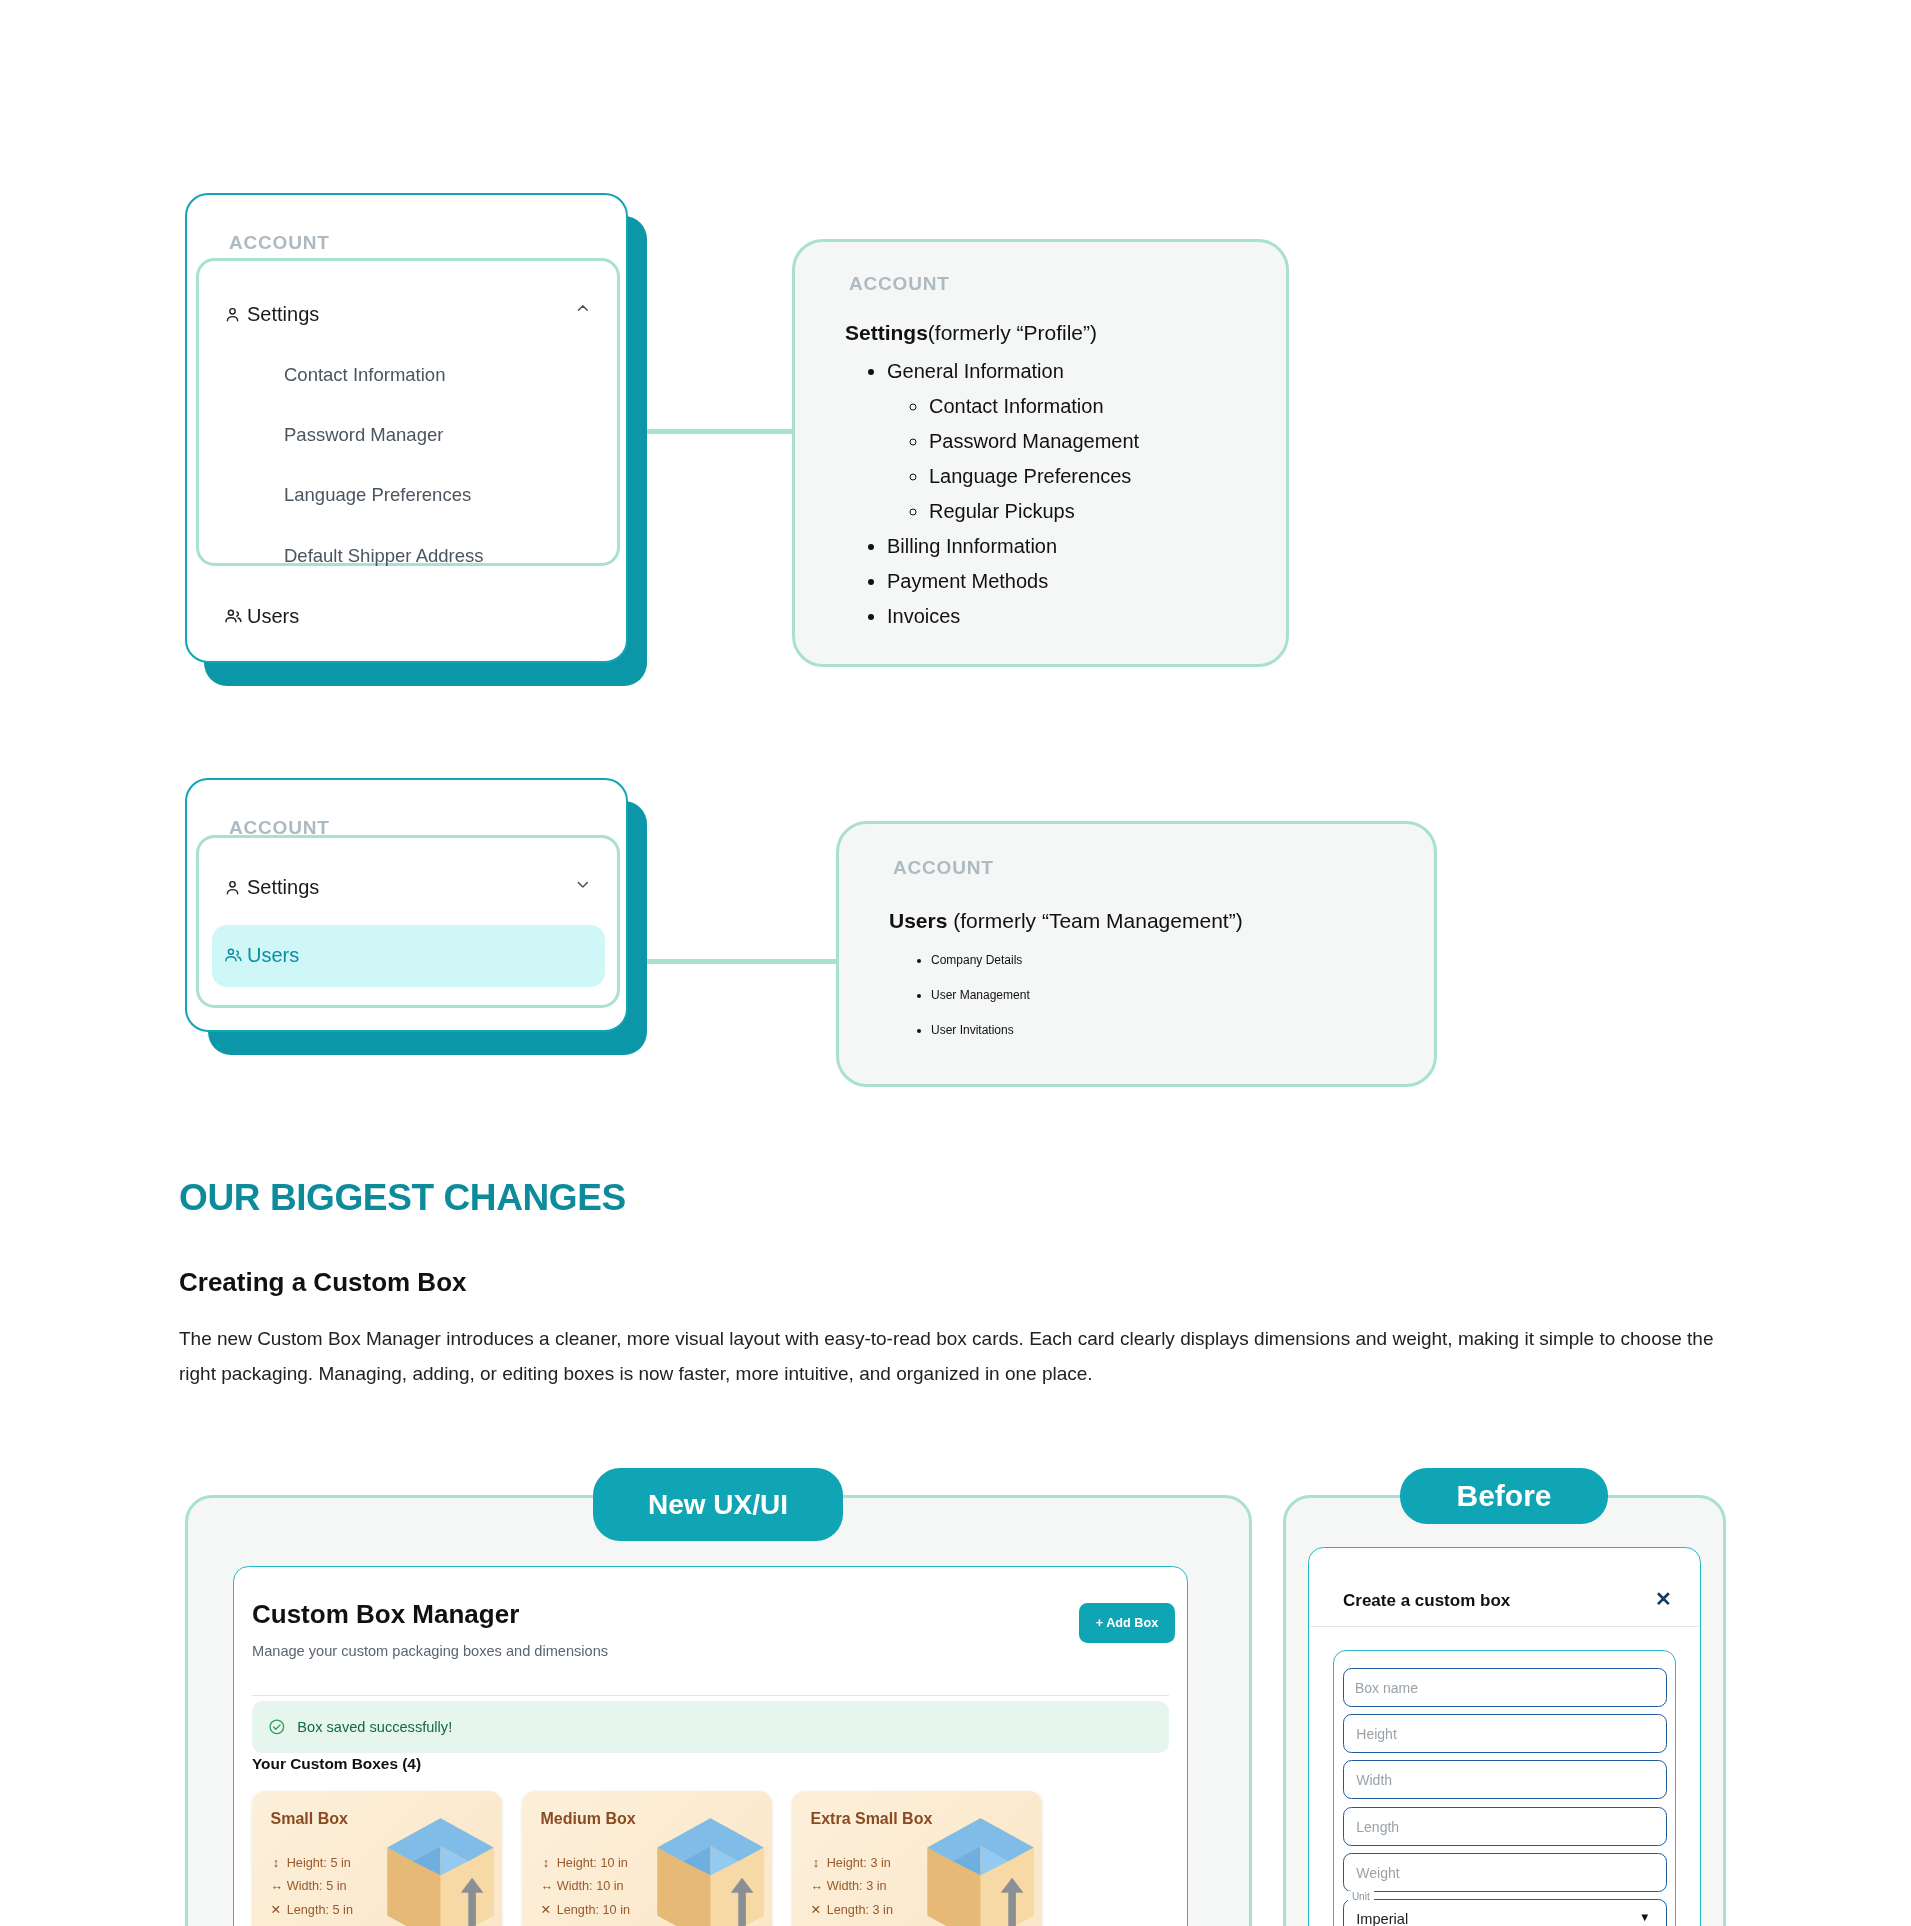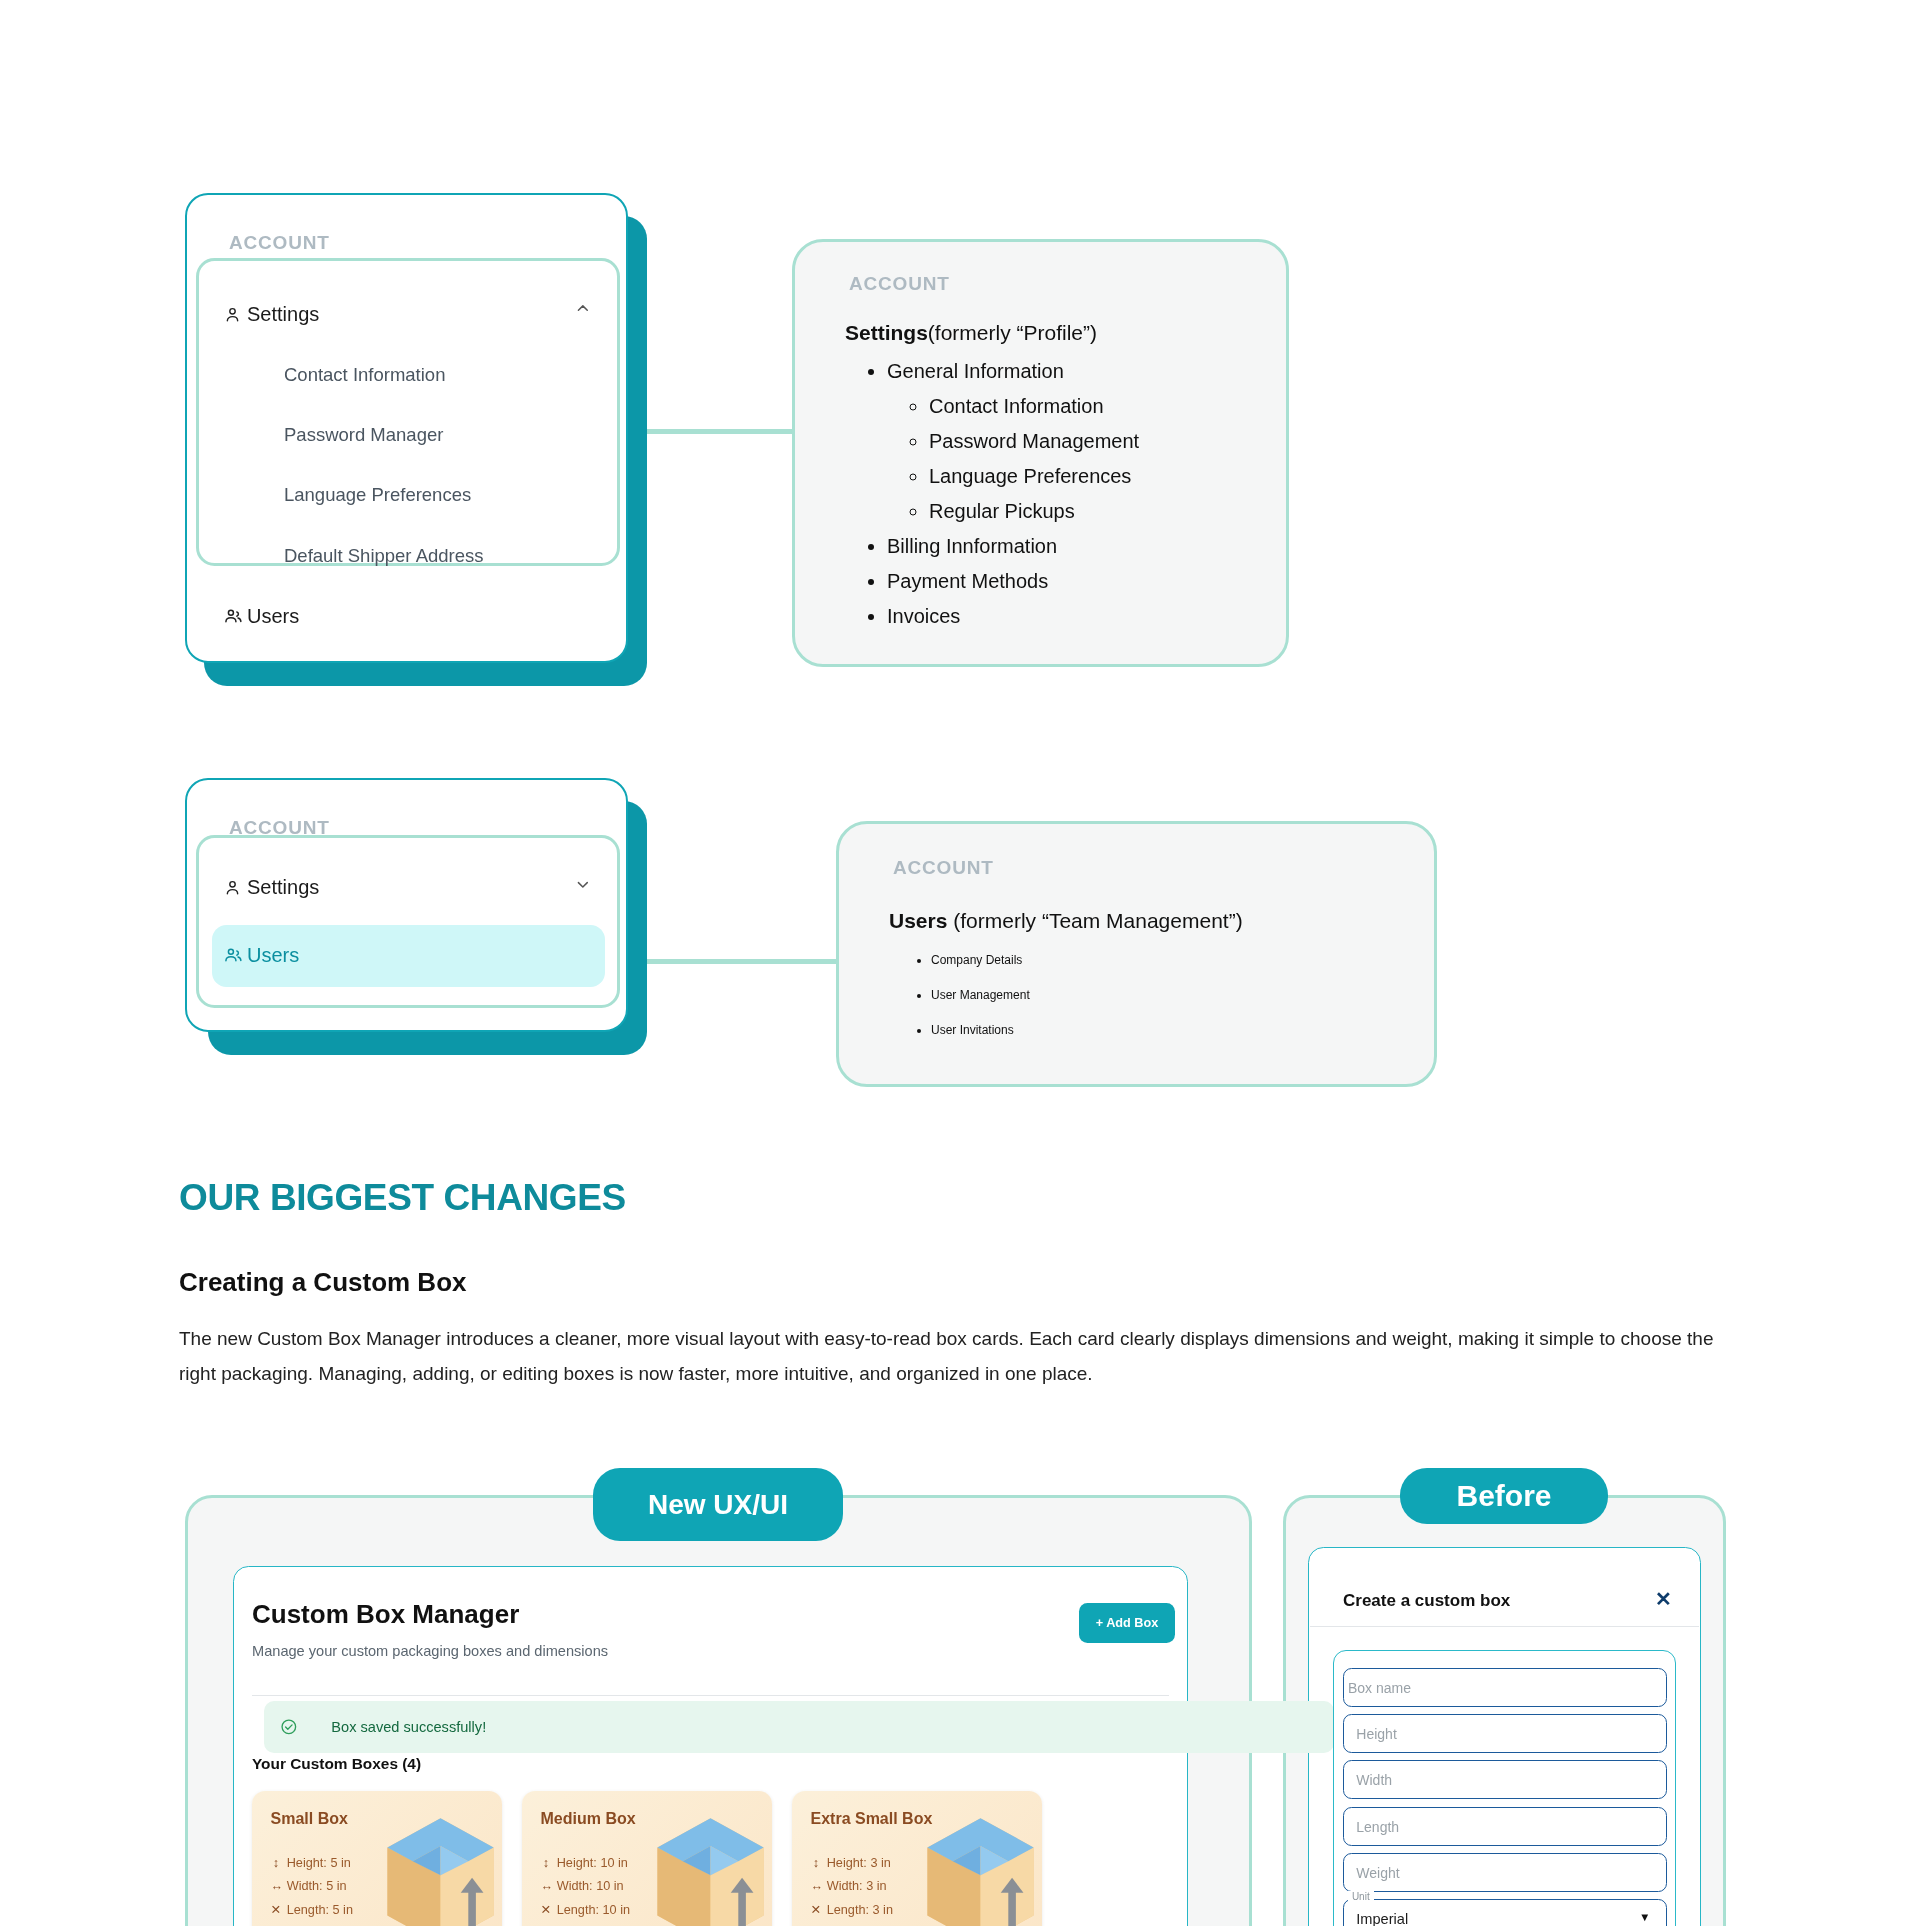--- a/index.html
+++ b/index.html
@@ -244,21 +244,21 @@
   <div class="frame" style="left:185px; top:1495px; width:1067px; height:1129px;"></div>
   <div class="pill" style="left:593px; top:1468px; width:250px; height:73px; font-size:28px;">New UX/UI</div>
 
   <div class="app-card" style="left:233px; top:1566px; width:955px; height:971px;"></div>
 
   <div class="cbm-title" style="left:252px; top:1599px; font-size:26px; z-index:5;">Custom Box Manager</div>
   <div class="cbm-sub" style="left:252px; top:1643px; font-size:14.6px; z-index:5;">Manage your custom packaging boxes and dimensions</div>
   <div class="addbox-btn" style="left:1079px; top:1603px; width:96px; height:40px; font-size:12.7px; z-index:5;">+ Add Box</div>
   <div class="divider" style="left:252px; top:1695px; width:917px; z-index:5;"></div>
 
-  <div class="alert" style="left:264px; top:1701px; width:1070px; height:52px; z-index:5;gap:22px;">
+  <div class="alert" style="left:252px; top:1701px; width:917px; height:52px; z-index:5;">
     <span style="margin-left:16px; margin-right:11.6px;">
       <svg width="17.7" height="17.7" viewBox="0 0 24 24" fill="none" stroke="#2E9E5B" stroke-width="1.8" stroke-linecap="round" stroke-linejoin="round">
         <circle cx="12" cy="12" r="9.2"></circle>
           <polyline points="7.6 12.3 10.6 15.3 16.4 9.3"></polyline>
       </svg>
     </span>
     <span class="txt" style="font-size:14.6px;">Box saved successfully!</span>
   </div>
 
   <div class="section-label" style="left:252px; top:1755px; font-size:15.4px; z-index:5;">Your Custom Boxes (4)</div>
@@ -357,21 +357,21 @@
   <div class="pill" style="left:1400px; top:1468px; width:208px; height:56px; font-size:30px;">Before</div>
 
   <div class="app-card" style="left:1308px; top:1547px; width:393px; height:880px;"></div>
 
   <div class="modal-title" style="left:1325px; top:1591px; font-size:17px; z-index:5;">Create a custom box</div>
   <div class="close-x" style="left:1655px; top:1587px; font-size:20px; z-index:5;">✕</div>
   <div class="divider" style="left:1310px; top:1626px; width:389px; z-index:5;"></div>
 
   <div class="form-group" style="left:1333px; top:1650px; width:343px; height:289px; z-index:5;"></div>
 
-  <div class="field" style="left:1343px; top:1668px; width:324px; height:39px; padding-left:4px; font-size:14px; z-index:6;">
+  <div class="field" style="left:1343px; top:1668px; width:324px; height:39px; padding-left:11px; font-size:14px; z-index:6;">
     <span>Box name</span>
     </div>
   <div class="field" style="left:1343px; top:1714px; width:324px; height:39px; padding-left:12.3px; font-size:14px; z-index:6;">
     <span>Height</span>
     </div>
   <div class="field" style="left:1343px; top:1760px; width:324px; height:39px; padding-left:12.3px; font-size:14px; z-index:6;">
     <span>Width</span>
     </div>
   <div class="field" style="left:1343px; top:1807px; width:324px; height:39px; padding-left:12.3px; font-size:14px; z-index:6;">
     <span>Length</span>

